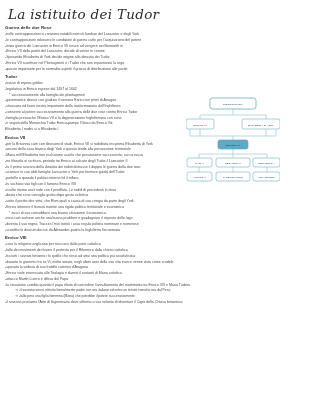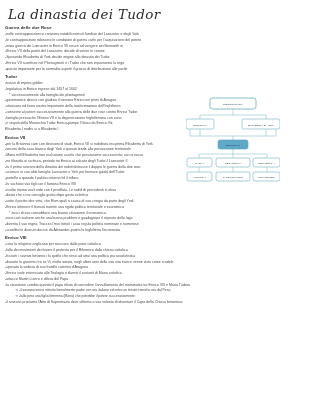--- a/index.html
+++ b/index.html
@@ -89,21 +89,21 @@
     letter-spacing: 0.02px;
   }
 
   
 </style>
 </head>
 <body>
 
 <div class="page">
 
-  <div class="doc-title">La dinastia dei Tudor</div>
+  <div class="doc-title">La istituito dei Tudor</div>
 
   <div class="tree">
     <svg width="94" height="92" viewBox="0 0 94 92" xmlns="http://www.w3.org/2000/svg">
 
       <g stroke="#8cc3d4" stroke-width="0.6" fill="none">
         <line x1="47" y1="17" x2="47" y2="23"></line>
         <line x1="14" y1="23" x2="80" y2="23"></line>
         <line x1="14" y1="23" x2="14" y2="27"></line>
         <line x1="80" y1="23" x2="80" y2="27"></line>
         <line x1="14" y1="37" x2="14" y2="44"></line>

